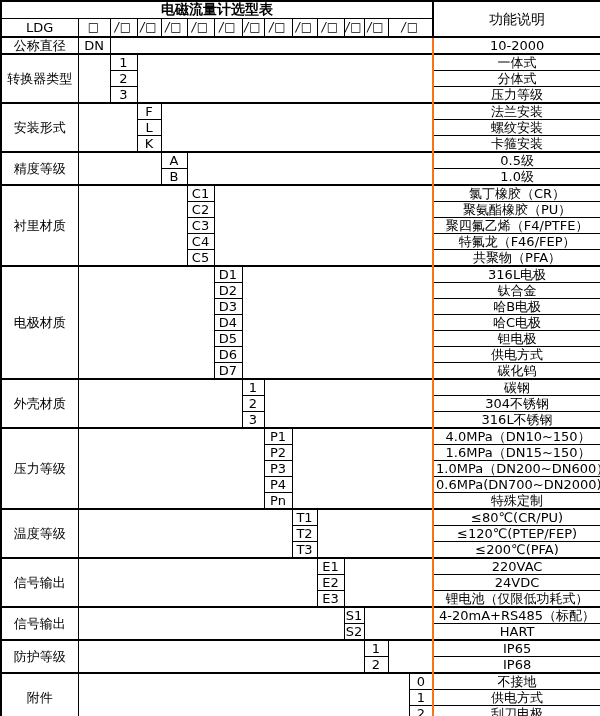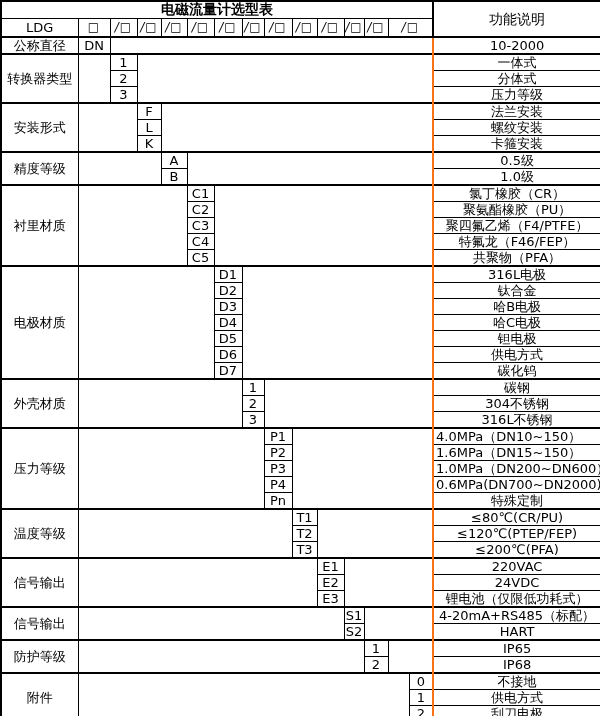--- a/index.html
+++ b/index.html
@@ -19,21 +19,21 @@
     font-size:13px;
     line-height:15px;
     white-space:nowrap;
     overflow:hidden;
   }
   tr.r-title{height:17px;}
   tr.r-model{height:19px;margin-top:8px;}
   .title{font-weight:bold;font-size:14px;margin-top:40px;}
   .fhdr{font-weight:normal;font-size:14px;border-left:2px solid #000;}
   .desc{border-left:2px solid #f97316;}
-  .desc.al{text-align:left;padding-left:2px;}
+  .desc.al{text-align:center;padding-left:2px;}
   .lbl{font-size:13px;}
   .slot{font-style:italic;font-size:12px;letter-spacing:1px;}
   tr.gt > td{border-top:2px solid #000;}
   table{border:2px solid #000;}
 </style>
 </head>
 <body>
 
 <table>
   <colgroup>

